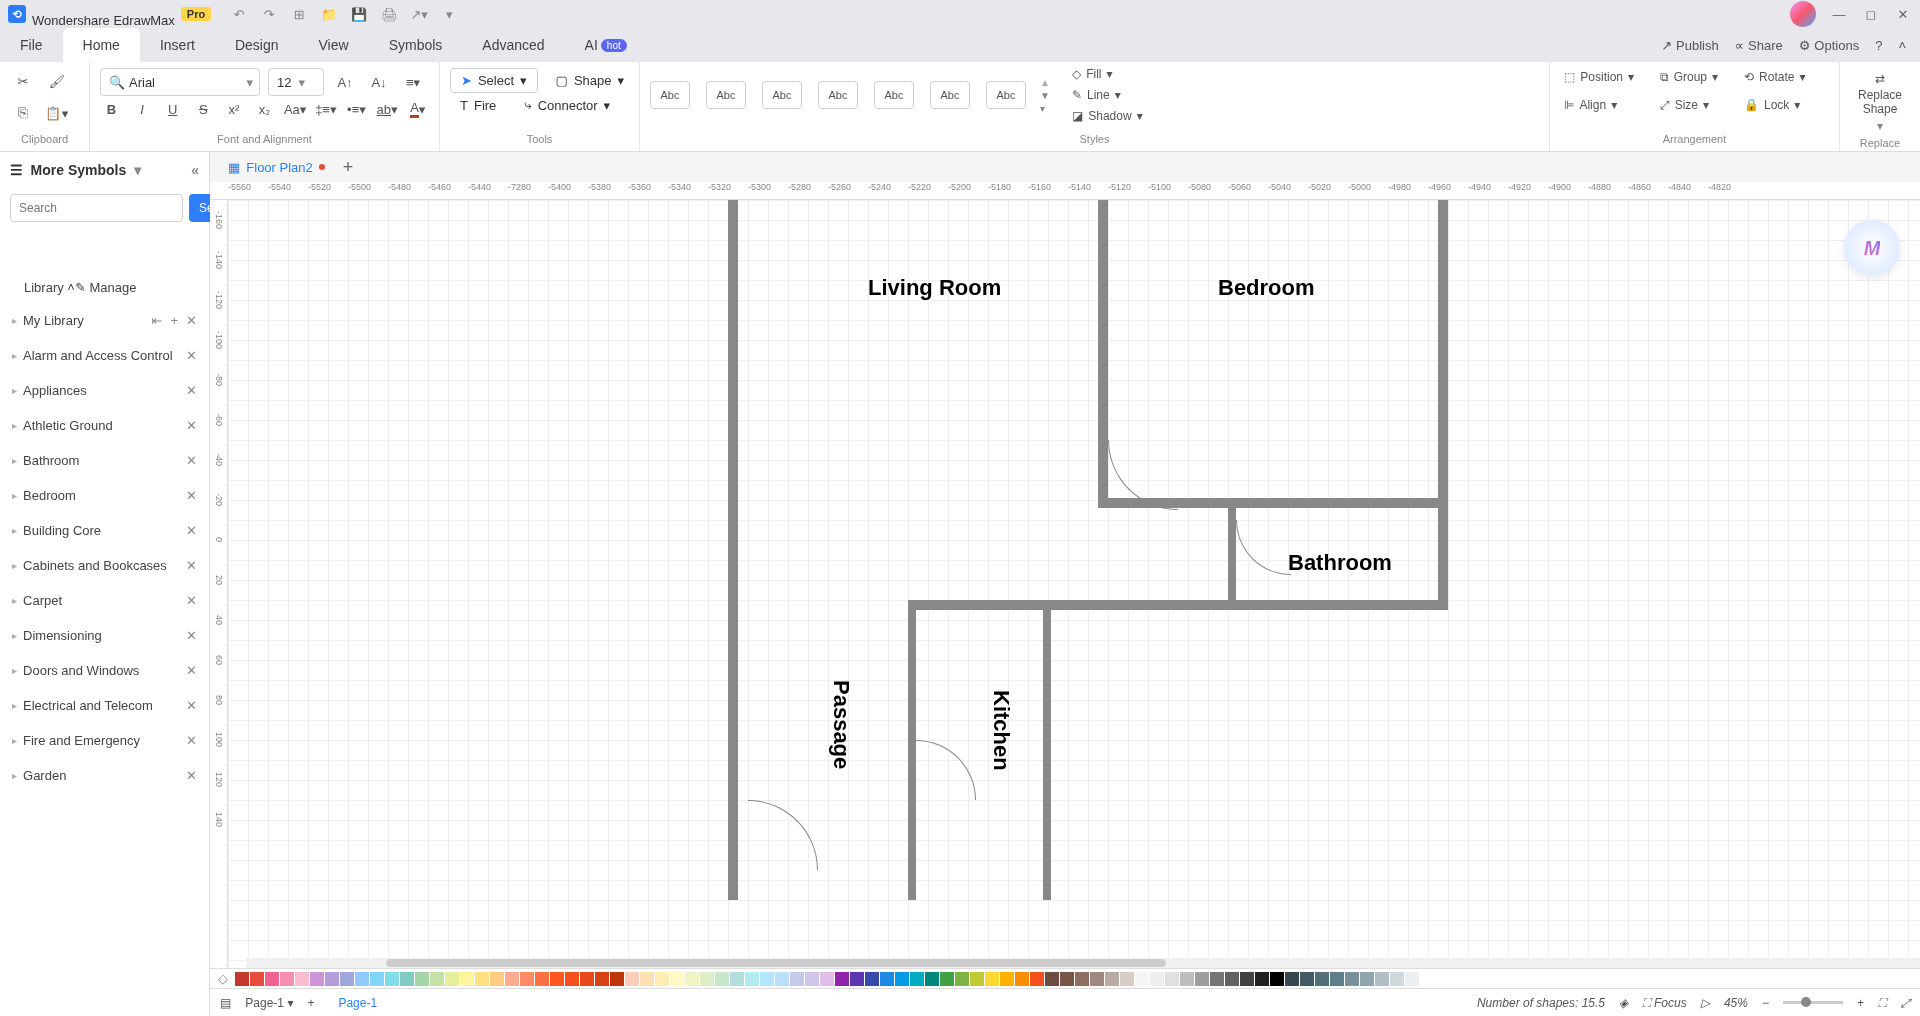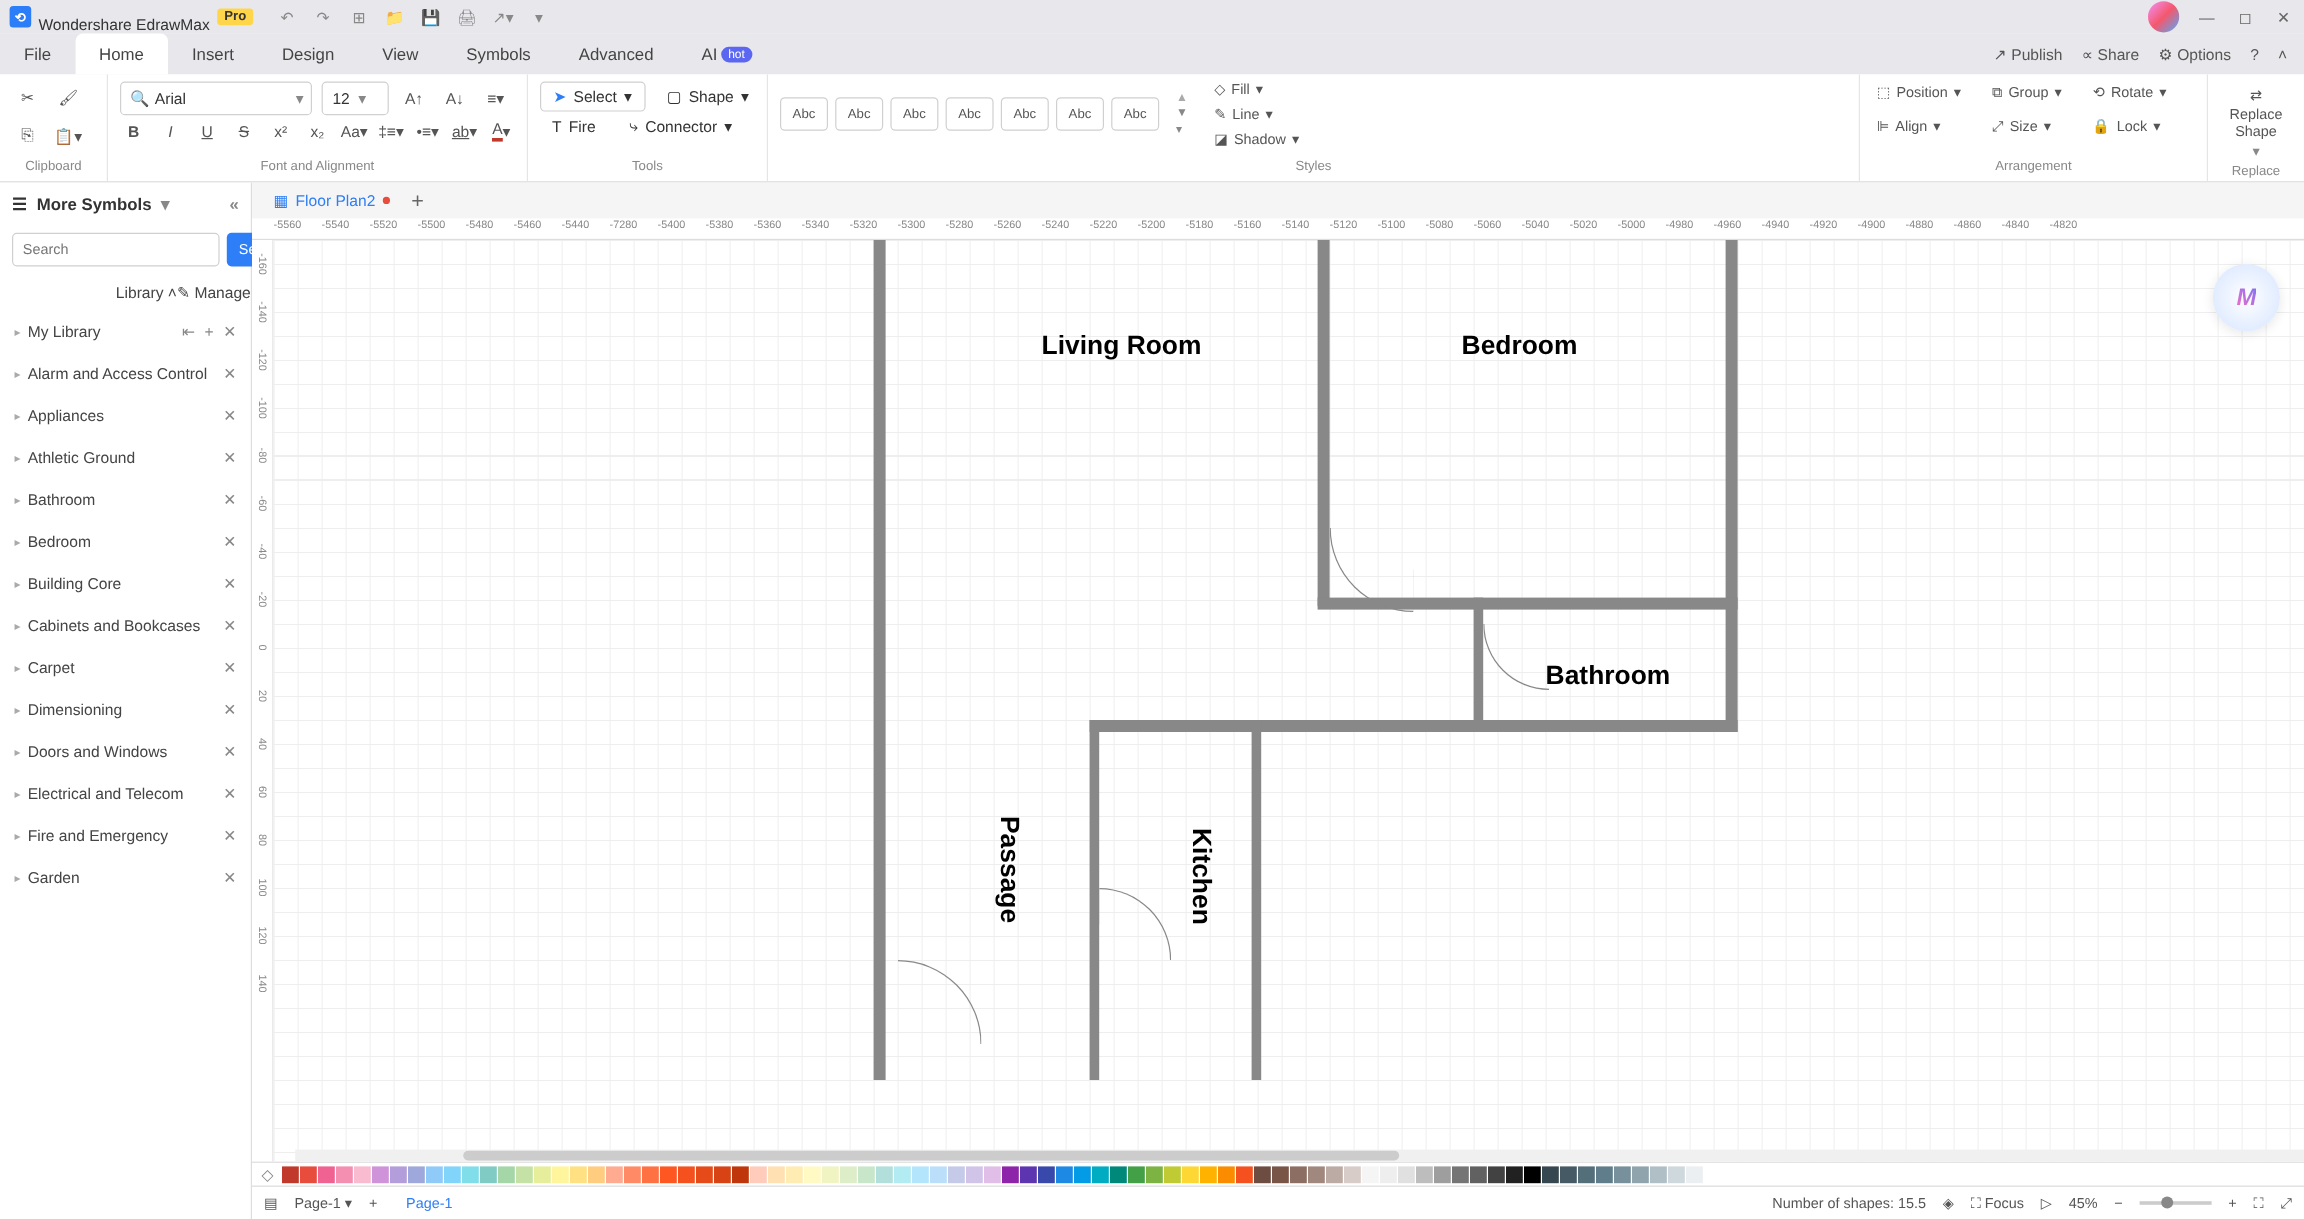--- a/index.html
+++ b/index.html
@@ -28,34 +28,34 @@
 .ribbon { height: 90px; background: #fff; display: flex; border-bottom: 1px solid #ddd; }
 .ribbon-group { border-right: 1px solid #e5e5e5; padding: 6px 10px; display: flex; flex-direction: column; justify-content: space-between; }
 .ribbon-group-label { font-size: 11px; color: #888; text-align: center; margin-top: auto; }
 .ribbon-row { display: flex; gap: 8px; align-items: center; }
 .ribbon-col { display: flex; flex-direction: column; gap: 6px; }
 .ribbon-btn { width: 26px; height: 26px; display: flex; align-items: center; justify-content: center; color: #555; cursor: pointer; border-radius: 3px; }
 .font-select { height: 28px; border: 1px solid #d0d0d0; border-radius: 4px; padding: 0 24px 0 28px; width: 160px; position: relative; background: #fff; display: flex; align-items: center; }
 .font-size { height: 28px; border: 1px solid #d0d0d0; border-radius: 4px; width: 56px; padding: 0 18px 0 8px; background: #fff; display: flex; align-items: center; }
 .tool-btn { display: flex; align-items: center; gap: 6px; padding: 4px 10px; border: 1px solid #d0d0d0; border-radius: 4px; cursor: pointer; }
 .style-thumb { width: 40px; height: 28px; border: 1px solid #d0d0d0; border-radius: 4px; display: flex; align-items: center; justify-content: center; font-size: 11px; color: #555; cursor: pointer; }
-.style-thumbs { display: flex; gap: 6px; }
+.style-thumbs { display: flex; gap: 16px; }
 .arrange-item { display: flex; gap: 5px; align-items: center; font-size: 12px; color: #555; cursor: pointer; padding: 2px 4px; }
 .replace-btn { display: flex; flex-direction: column; align-items: center; justify-content: center; gap: 2px; font-size: 12px; color: #555; padding: 4px 8px; cursor: pointer; }
 
 
 .main { flex: 1; display: flex; overflow: hidden; }
 
 
 .sidebar { width: 210px; background: #fff; border-right: 1px solid #ddd; display: flex; flex-direction: column; }
 .sidebar-header { height: 36px; display: flex; align-items: center; padding: 0 10px; gap: 8px; font-weight: 600; font-size: 14px; }
 .sidebar-search { padding: 6px 10px; display: flex; gap: 6px; }
 .sidebar-search input { flex: 1; height: 28px; border: 1px solid #d0d0d0; border-radius: 4px; padding: 0 8px; font-size: 12px; }
 .search-btn { background: #2d7ef7; color: #fff; border: none; border-radius: 4px; padding: 0 10px; font-size: 12px; cursor: pointer; }
-.lib-header { padding: 8px 0; display: flex; justify-content: flex-end; font-size: 13px; color: #444; }
+.lib-header { padding: 8px 24px; display: flex; justify-content: flex-start; font-size: 13px; color: #444; margin-top: 44px; }
 .lib-item { padding: 10px 12px; display: flex; align-items: center; gap: 6px; font-size: 13px; color: #444; cursor: pointer; position: relative; }
 .lib-item .close { margin-left: auto; color: #888; }
 .lib-item .chev { color: #aaa; font-size: 10px; }
 .lib-actions { display: flex; gap: 8px; margin-left: auto; color: #888; }
 
 
 .canvas-area { flex: 1; display: flex; flex-direction: column; background: #f5f5f5; position: relative; }
 .doc-tabs { height: 30px; display: flex; align-items: center; padding: 0 8px; gap: 8px; }
 .doc-tab { display: flex; align-items: center; gap: 6px; padding: 4px 10px; font-size: 13px; color: #2d7ef7; cursor: pointer; }
 .doc-tab .dot { width: 6px; height: 6px; background: #e74c3c; border-radius: 50%; }
@@ -68,21 +68,21 @@
 
 
 .wall { position: absolute; background: #888; }
 .room-label { position: absolute; font-weight: 700; font-size: 22px; color: #000; }
 .room-label.v { writing-mode: vertical-rl; }
 
 
 .color-bar { height: 20px; background: #fff; display: flex; align-items: center; padding: 0 8px; gap: 1px; border-top: 1px solid #ddd; }
 .color-sw { width: 14px; height: 14px; cursor: pointer; }
 .status-bar { height: 28px; background: #fff; border-top: 1px solid #ddd; display: flex; align-items: center; padding: 0 10px; gap: 14px; font-size: 12px; color: #555; }
-.status-right { margin-left: auto; display: flex; gap: 14px; align-items: center; }
+.status-right { margin-left: auto; display: flex; gap: 14px; align-items: center; font-style: italic; }
 .page-tab { color: #2d7ef7; padding: 0 10px; }
 
 .ai-float { position: absolute; right: 20px; top: 20px; width: 56px; height: 56px; border-radius: 50%; background: radial-gradient(circle, #fff, #d4e4ff); display: flex; align-items: center; justify-content: center; box-shadow: 0 2px 10px rgba(0,0,0,0.1); }
 .ai-float-inner { font-weight: bold; font-style: italic; font-size: 20px; background: linear-gradient(45deg,#ff6ec4,#7873f5); -webkit-background-clip: text; color: transparent; }
 
 .scrollbar-h { position: absolute; bottom: 0; left: 18px; right: 0; height: 10px; background: #f0f0f0; }
 .scrollbar-h-thumb { position: absolute; left: 140px; width: 780px; height: 8px; top: 1px; background: #ccc; border-radius: 4px; }
 </style>
 </head>
 <body>

